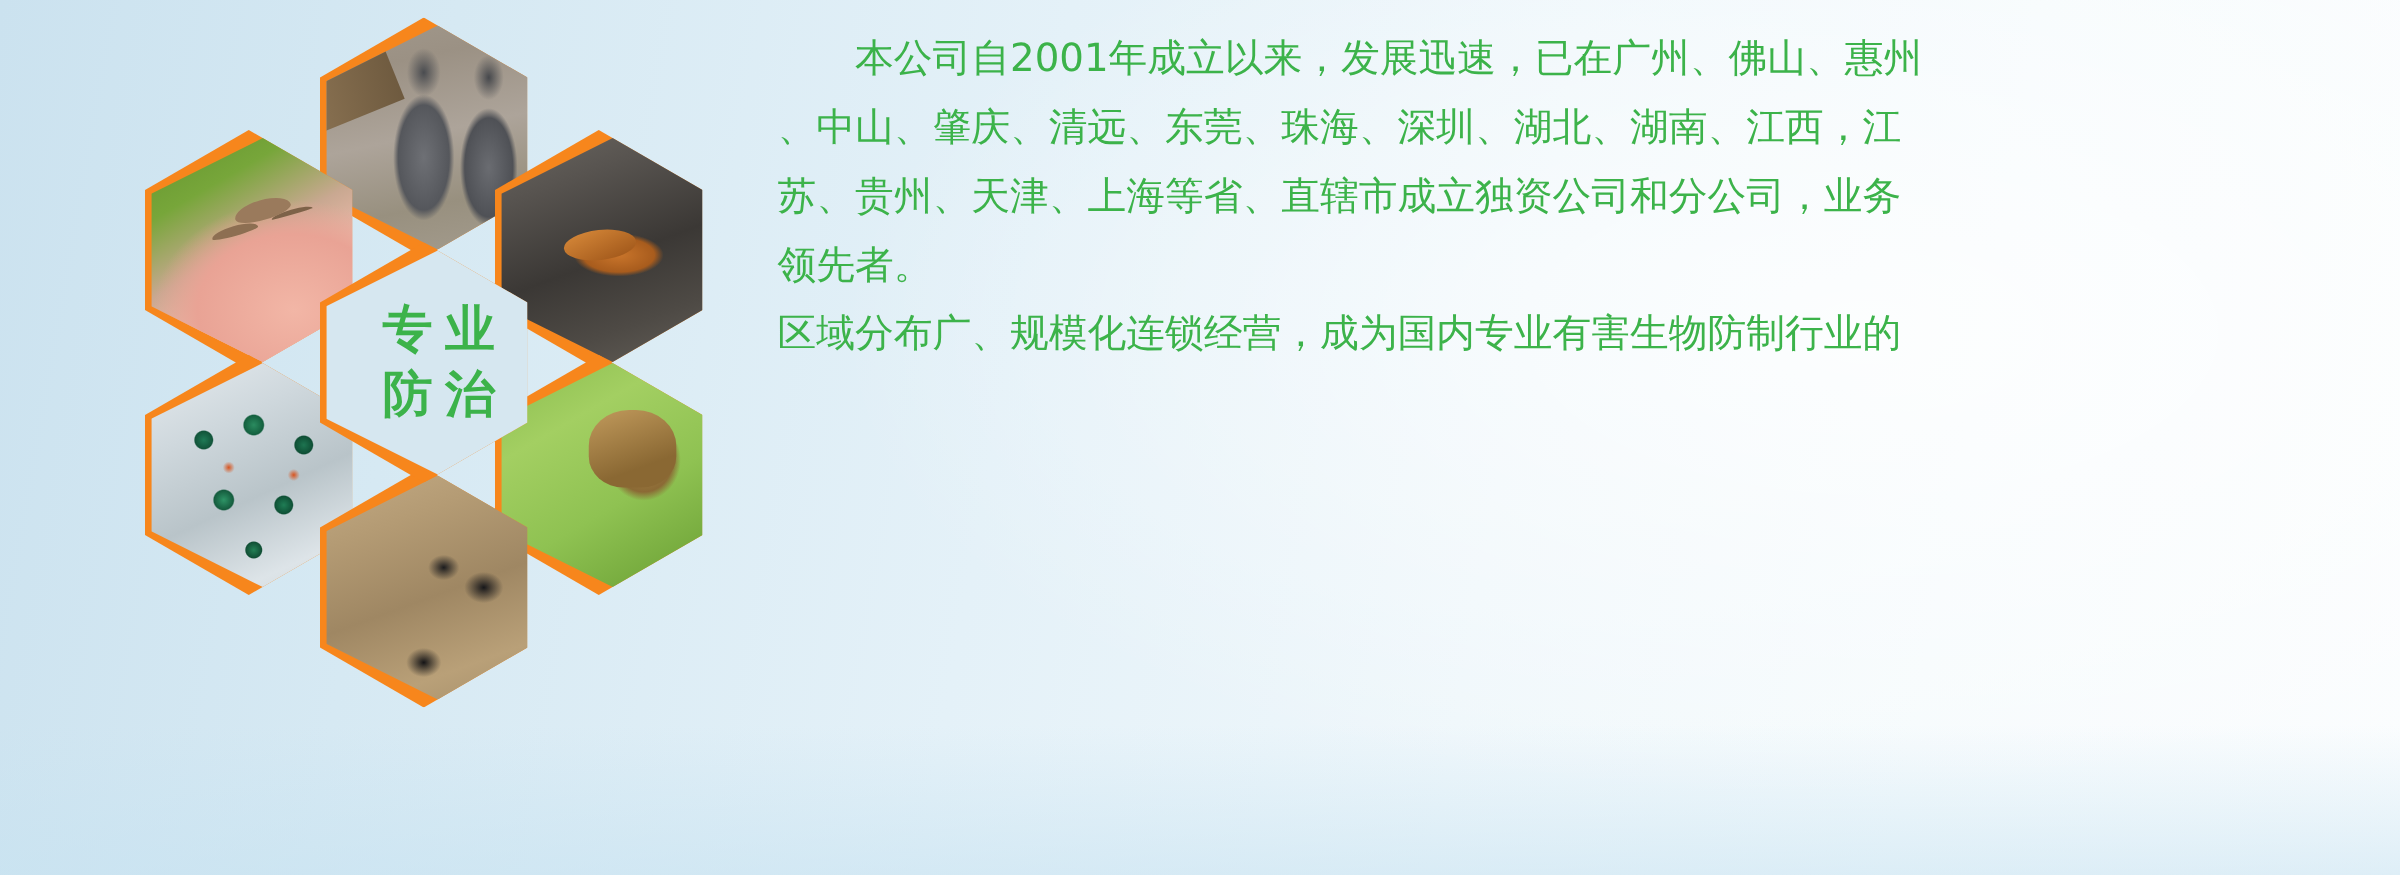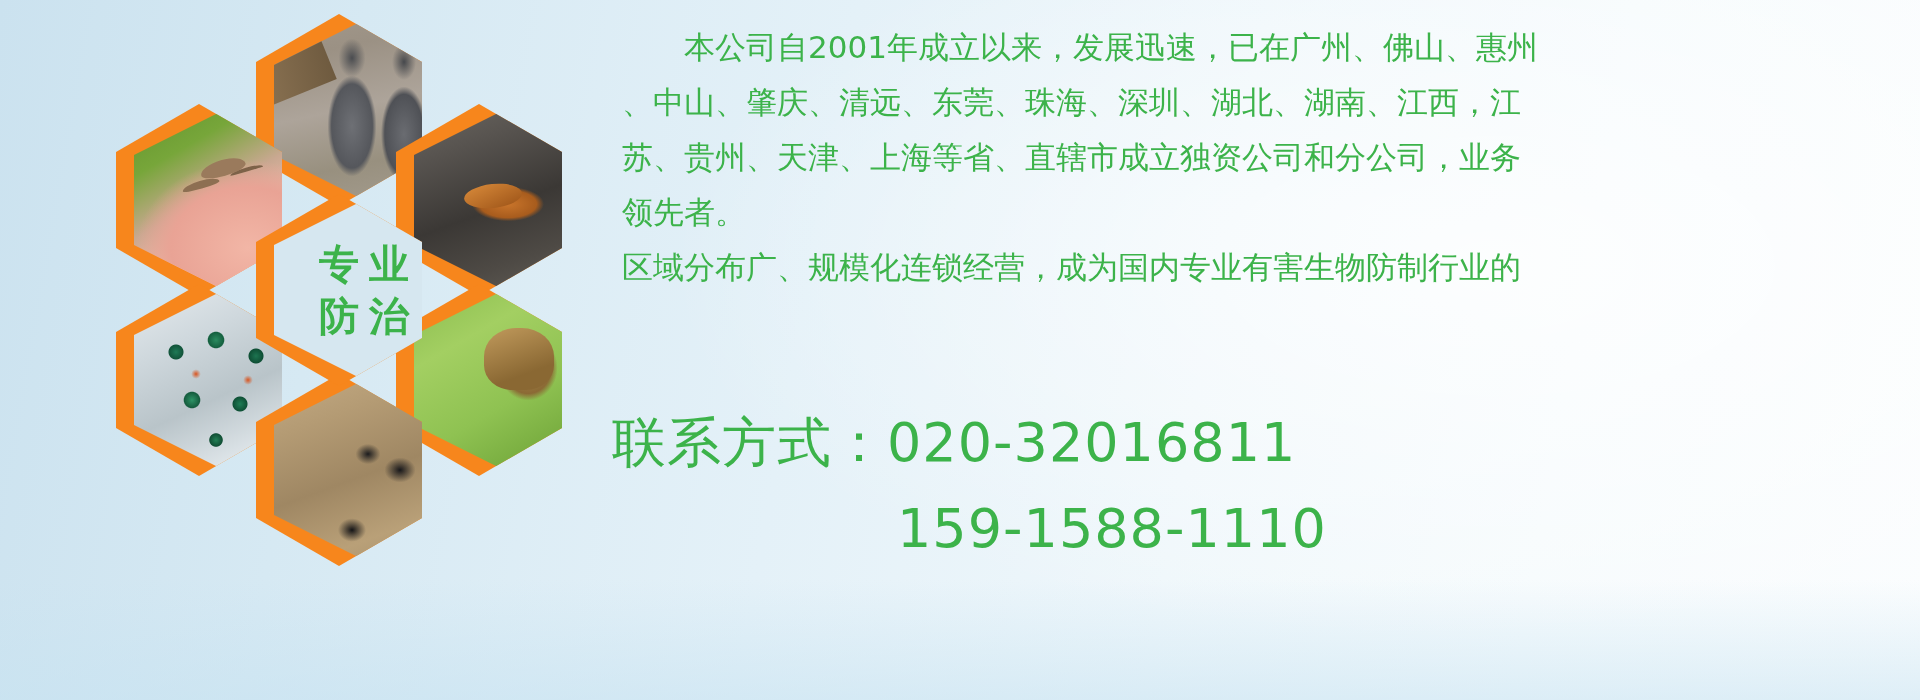--- a/index.html
+++ b/index.html
@@ -27,21 +27,21 @@
 
   
   #hive{ position:absolute; left:0; top:0; width:600px; height:700px; }
   .hex{
     position:absolute; width:166px; height:192px;
     -webkit-clip-path:polygon(50% 0%,100% 25%,100% 75%,50% 100%,0% 75%,0% 25%);
     clip-path:polygon(50% 0%,100% 25%,100% 75%,50% 100%,0% 75%,0% 25%);
     background:#F7861C;
   }
   .hex .inner{
-    position:absolute; left:18px; top:6px; width:180px; height:180px;
+    position:absolute; left:5px; top:6px; width:180px; height:180px;
     -webkit-clip-path:polygon(50% 0%,100% 25%,100% 75%,50% 100%,0% 75%,0% 25%);
     clip-path:polygon(50% 0%,100% 25%,100% 75%,50% 100%,0% 75%,0% 25%);
     overflow:hidden;
   }
   .hex .art{ position:absolute; inset:-10px; }
 
   
   #hex-rodent   { left:256px; top:14px;  }
   #hex-mosquito { left:116px; top:104px; }
   #hex-cockroach{ left:396px; top:104px; }
@@ -201,19 +201,15 @@
   </div>
 
   <div id="copy">
     <div class="para-line first">本公司自2001年成立以来，发展迅速，已在广州、佛山、惠州</div>
     <div class="para-line">、中山、肇庆、清远、东莞、珠海、深圳、湖北、湖南、江西，江</div>
     <div class="para-line">苏、贵州、天津、上海等省、直辖市成立独资公司和分公司，业务</div>
     <div class="para-line">领先者。</div>
     <div class="para-line">区域分布广、规模化连锁经营，成为国内专业有害生物防制行业的</div>
   </div>
 
-  <div id="contact">
-    <div class="contact-line">联系方式：020-32016811</div>
-    <div class="contact-line second">159-1588-1110</div>
-  </div>
 
   <div id="bottomhaze"></div>
 </div>
 
 </body></html>

